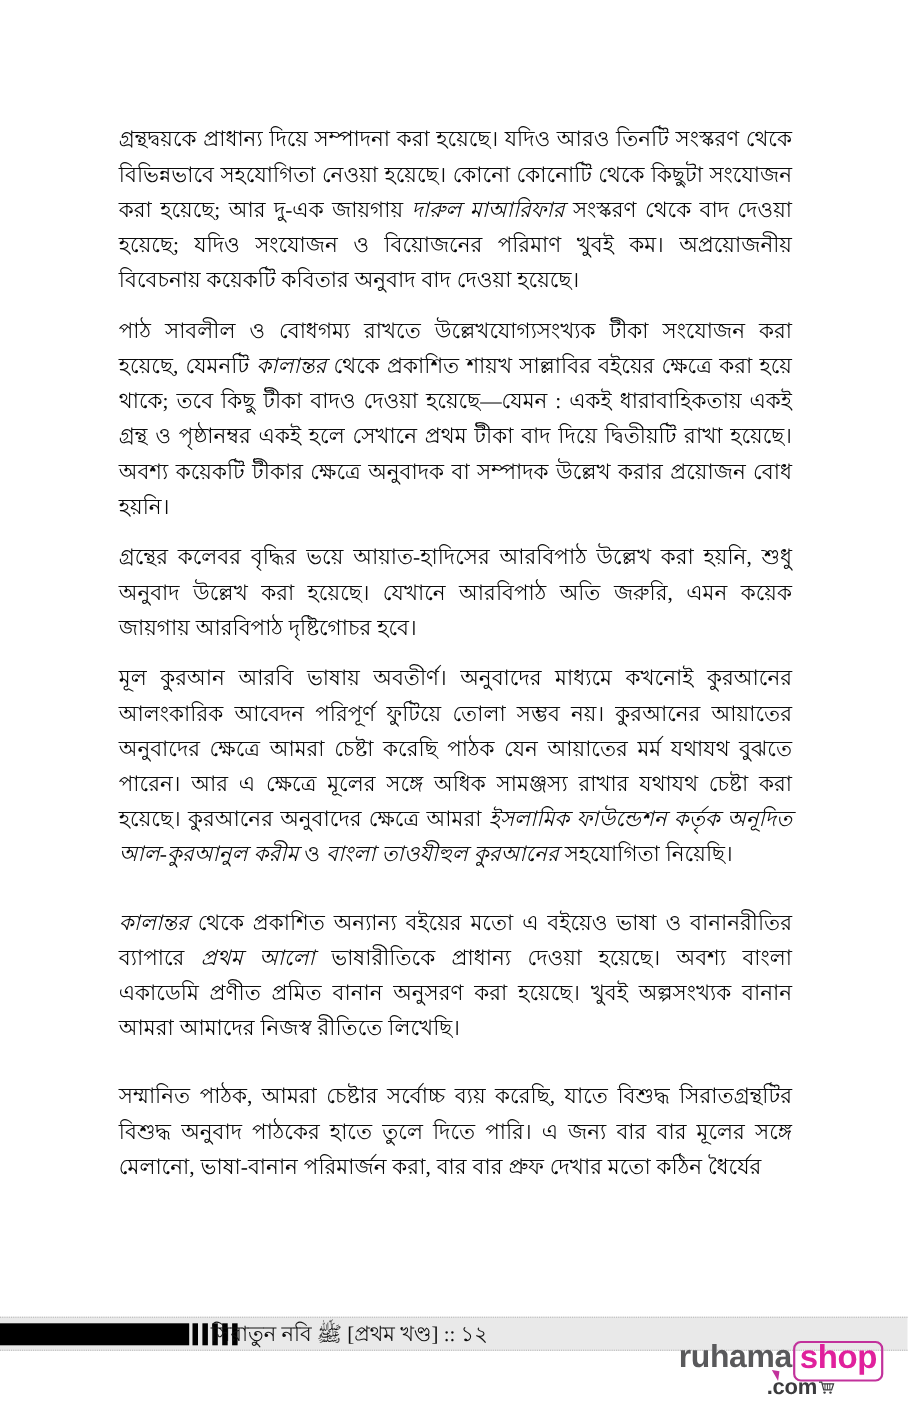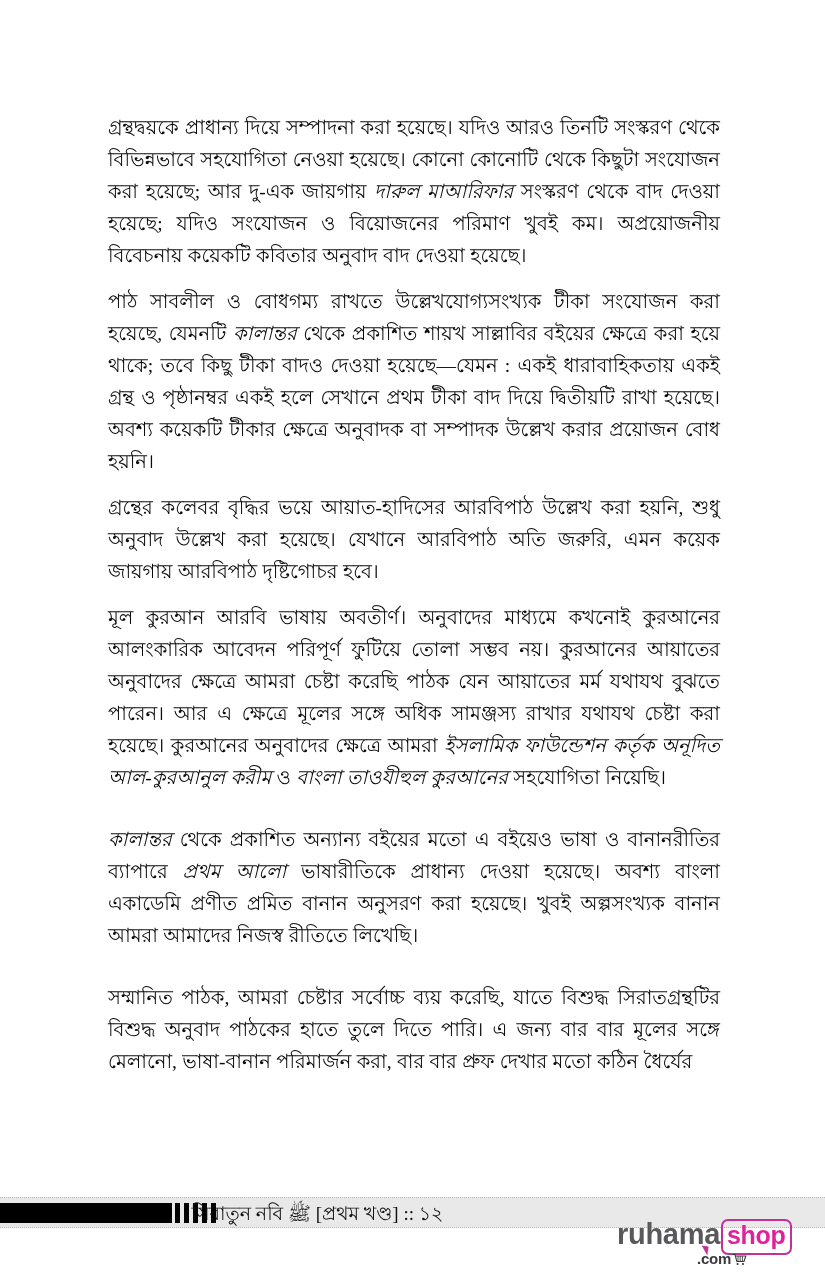--- a/index.html
+++ b/index.html
@@ -126,35 +126,35 @@
     line-height: 30px;
   }
   .logo-shopbox {
     margin-left: 1px;
     border: 2.5px solid #c2319b;
     border-radius: 7px;
     padding: 1px 4px 1px 4px;
     line-height: 26px;
   }
   .logo-shop {
-    font-size: 25px;
+    font-size: 30px;
     font-weight: 700;
     color: #e0219c;
     letter-spacing: -0.3px;
   }
   .logo-com-row {
     position: absolute;
     left: 80px;
     top: 31px;
     display: flex;
     align-items: center;
     font-family: "Liberation Sans", "DejaVu Sans", sans-serif;
   }
   .logo-com {
-    font-size: 15px;
+    font-size: 20px;
     font-weight: 700;
     color: #3b3b3d;
     letter-spacing: -0.2px;
   }
   .logo-cart {
     margin-left: 1px;
     width: 15px;
     height: 13px;
     display: inline-block;
   }

